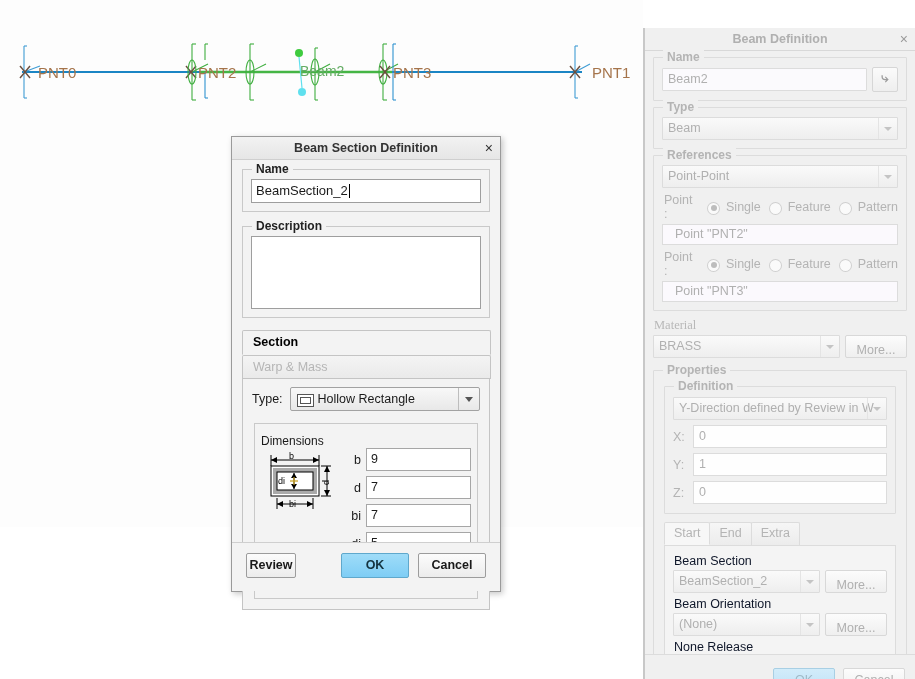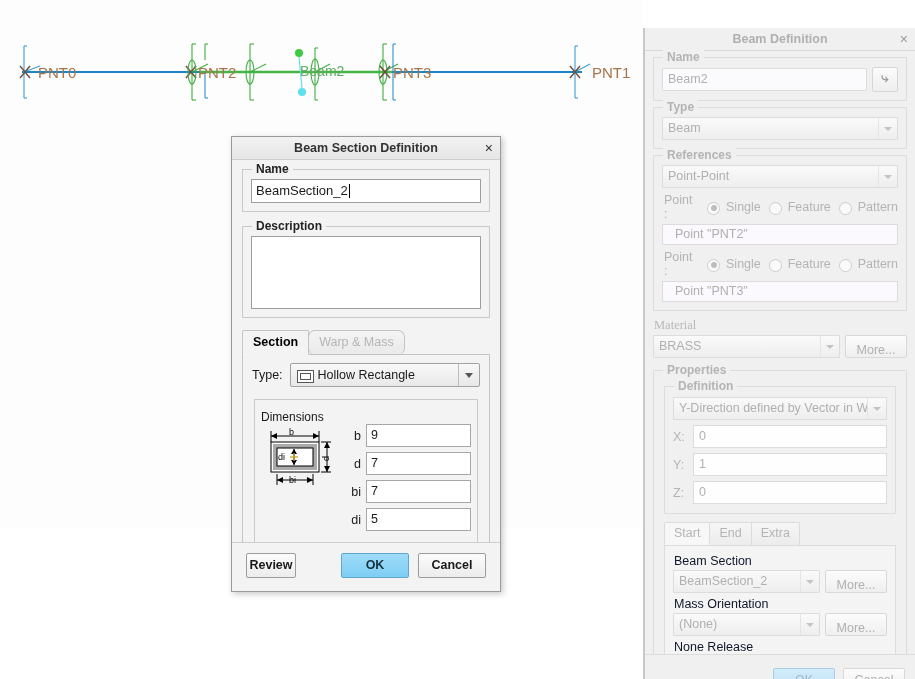--- a/index.html
+++ b/index.html
@@ -322,39 +322,39 @@
     margin-left: 1px;
   }
   .desc-box {
     box-sizing: border-box;
     width: 100%;
     height: 73px;
     background: #ffffff;
     border: 1px solid #9e9e9e;
   }
 
-  .dtabstrip { display: flex; margin: 12px 10px 0 10px; }
+  .dtabstrip { display: flex; margin: 12px 10px 0 10px; flex-direction: column; }
   .dtabstrip .dtab {
     box-sizing: border-box;
     padding: 4px 10px 5px 10px;
     font-size: 12.5px;
     border: 1px solid #c4c4c4;
     border-bottom: none;
     background: linear-gradient(#f4f4f4, #e9e9e9);
     margin-right: -1px;
     border-radius: 2px 2px 0 0;
   }
   .dtabstrip .dtab.sel {
     background: #f3f3f3;
     color: #000;
     font-weight: bold;
     position: relative; z-index: 2;
     border-bottom: 1px solid #f3f3f3;
   }
-  .dtabstrip .dtab.dis { color: #b5b5b5; border-radius: 7px; }
+  .dtabstrip .dtab.dis { color: #b5b5b5; }
   .dtabbody {
     margin: 0 10px;
     border: 1px solid #c4c4c4;
     background: #f3f3f3;
     padding: 8px 9px 10px 9px;
     position: relative;
     top: -1px;
   }
   .type-row { display: flex; align-items: center; gap: 7px; }
   .type-row .tlabel { font-size: 12.5px; color: #1a1a1a; }
@@ -667,21 +667,21 @@
       </div>
       <div class="inactive-btn" style="width:62px;">More...</div>
     </div>
 
     <div class="grp" style="margin-top:12px;">
       <span class="grp-label">Properties</span>
 
       <div class="grp" style="margin:6px 2px 0 2px; padding:10px 8px 9px 8px;">
         <span class="grp-label" style="background:#f0f0f0;">Definition</span>
         <div class="inactive-combo">
-          <span>Y-Direction defined by Vector in W</span>
+          <span>Y-Direction defined by Review in W</span>
           <span class="arrow"></span>
         </div>
         <div class="xyz-row">
           <span class="lbl">X:</span>
           <span class="fld">0</span>
         </div>
         <div class="xyz-row">
           <span class="lbl">Y:</span>
           <span class="fld">1</span>
         </div>
@@ -699,21 +699,21 @@
       <div class="tabpanel">
         <div class="sublabel">Beam Section</div>
         <div class="line">
           <div class="inactive-combo">
             <span>BeamSection_2</span>
             <span class="arrow"></span>
           </div>
           <div class="inactive-btn">More...</div>
         </div>
 
-        <div class="sublabel">Mass Orientation</div>
+        <div class="sublabel">Beam Orientation</div>
         <div class="line">
           <div class="inactive-combo">
             <span>(None)</span>
             <span class="arrow"></span>
           </div>
           <div class="inactive-btn">More...</div>
         </div>
 
         <div class="sublabel">None Release</div>
         <div class="line">

